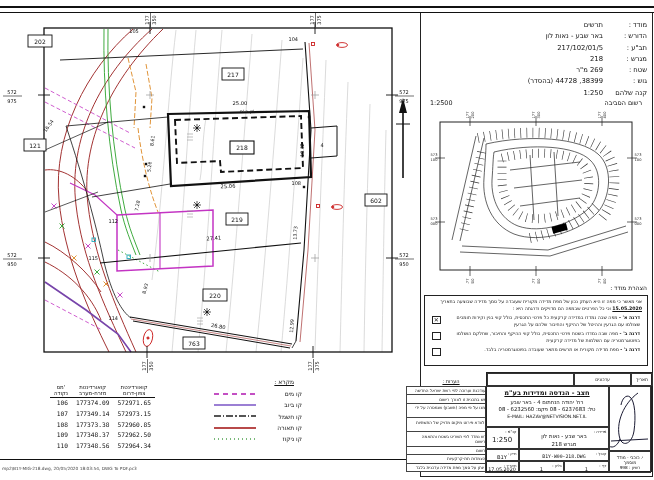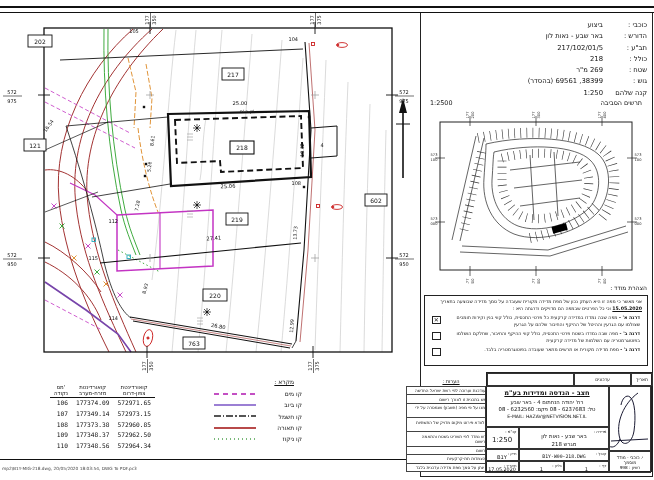--- a/index.html
+++ b/index.html
@@ -321,58 +321,58 @@
     <g>
       <path d="M403,178 L403,110" stroke="#111" stroke-width="1.6"></path>
       <polygon points="403,98 399,113 407,113" fill="#111"></polygon>
       <path d="M396,124 L410,124" stroke="#111" stroke-width="1"></path>
     </g>
   </svg>
 
   <div id="info" class="abs">
 
       <div class="info-row">
-        <span class="info-lbl">כוכבי :</span>
-        <span class="info-val">ביצוע</span>
+        <span class="info-lbl">מודד :</span>
+        <span class="info-val">תרשים</span>
       </div>
 
       <div class="info-row">
         <span class="info-lbl">הדורש :</span>
         <span class="info-val">באר שבע - נאות לון</span>
       </div>
 
       <div class="info-row">
         <span class="info-lbl">תב"ע :</span>
         <span class="info-val">217/102/01/5</span>
       </div>
 
       <div class="info-row">
-        <span class="info-lbl">כולל :</span>
+        <span class="info-lbl">מגרש :</span>
         <span class="info-val">218</span>
       </div>
 
       <div class="info-row">
         <span class="info-lbl">שטח :</span>
         <span class="info-val">269 מ"ר</span>
       </div>
 
       <div class="info-row">
         <span class="info-lbl">גוש :</span>
-        <span class="info-val">38399, 69561 (בהסדר)</span>
+        <span class="info-val">38399, 44728 (בהסדר)</span>
       </div>
 
       <div class="info-row">
         <span class="info-lbl">קנה שלהם</span>
         <span class="info-val">1:250</span>
       </div>
 
   </div>
 
   <div id="locator-head" class="abs">
-    <span>תרשים הסביבה</span>
+    <span>רשום הסביבה</span>
     <span>1:2500</span>
   </div>
 
   <svg class="abs" style="left:430px;top:110px;" width="212" height="174" viewBox="0 0 212 174" font-family="DejaVu Sans, sans-serif">
     <rect x="10" y="12" width="192" height="148" stroke="#222" stroke-width="1" fill="none"></rect>
     <g stroke="#222" stroke-width="0.7">
       <path d="M40,6 V16 M106,6 V16 M172,6 V16"></path>
       <path d="M40,156 V166 M106,156 V166 M172,156 V166"></path>
       <path d="M5,48 H15 M5,112 H15"></path>
       <path d="M197,48 H207 M197,112 H207"></path>

